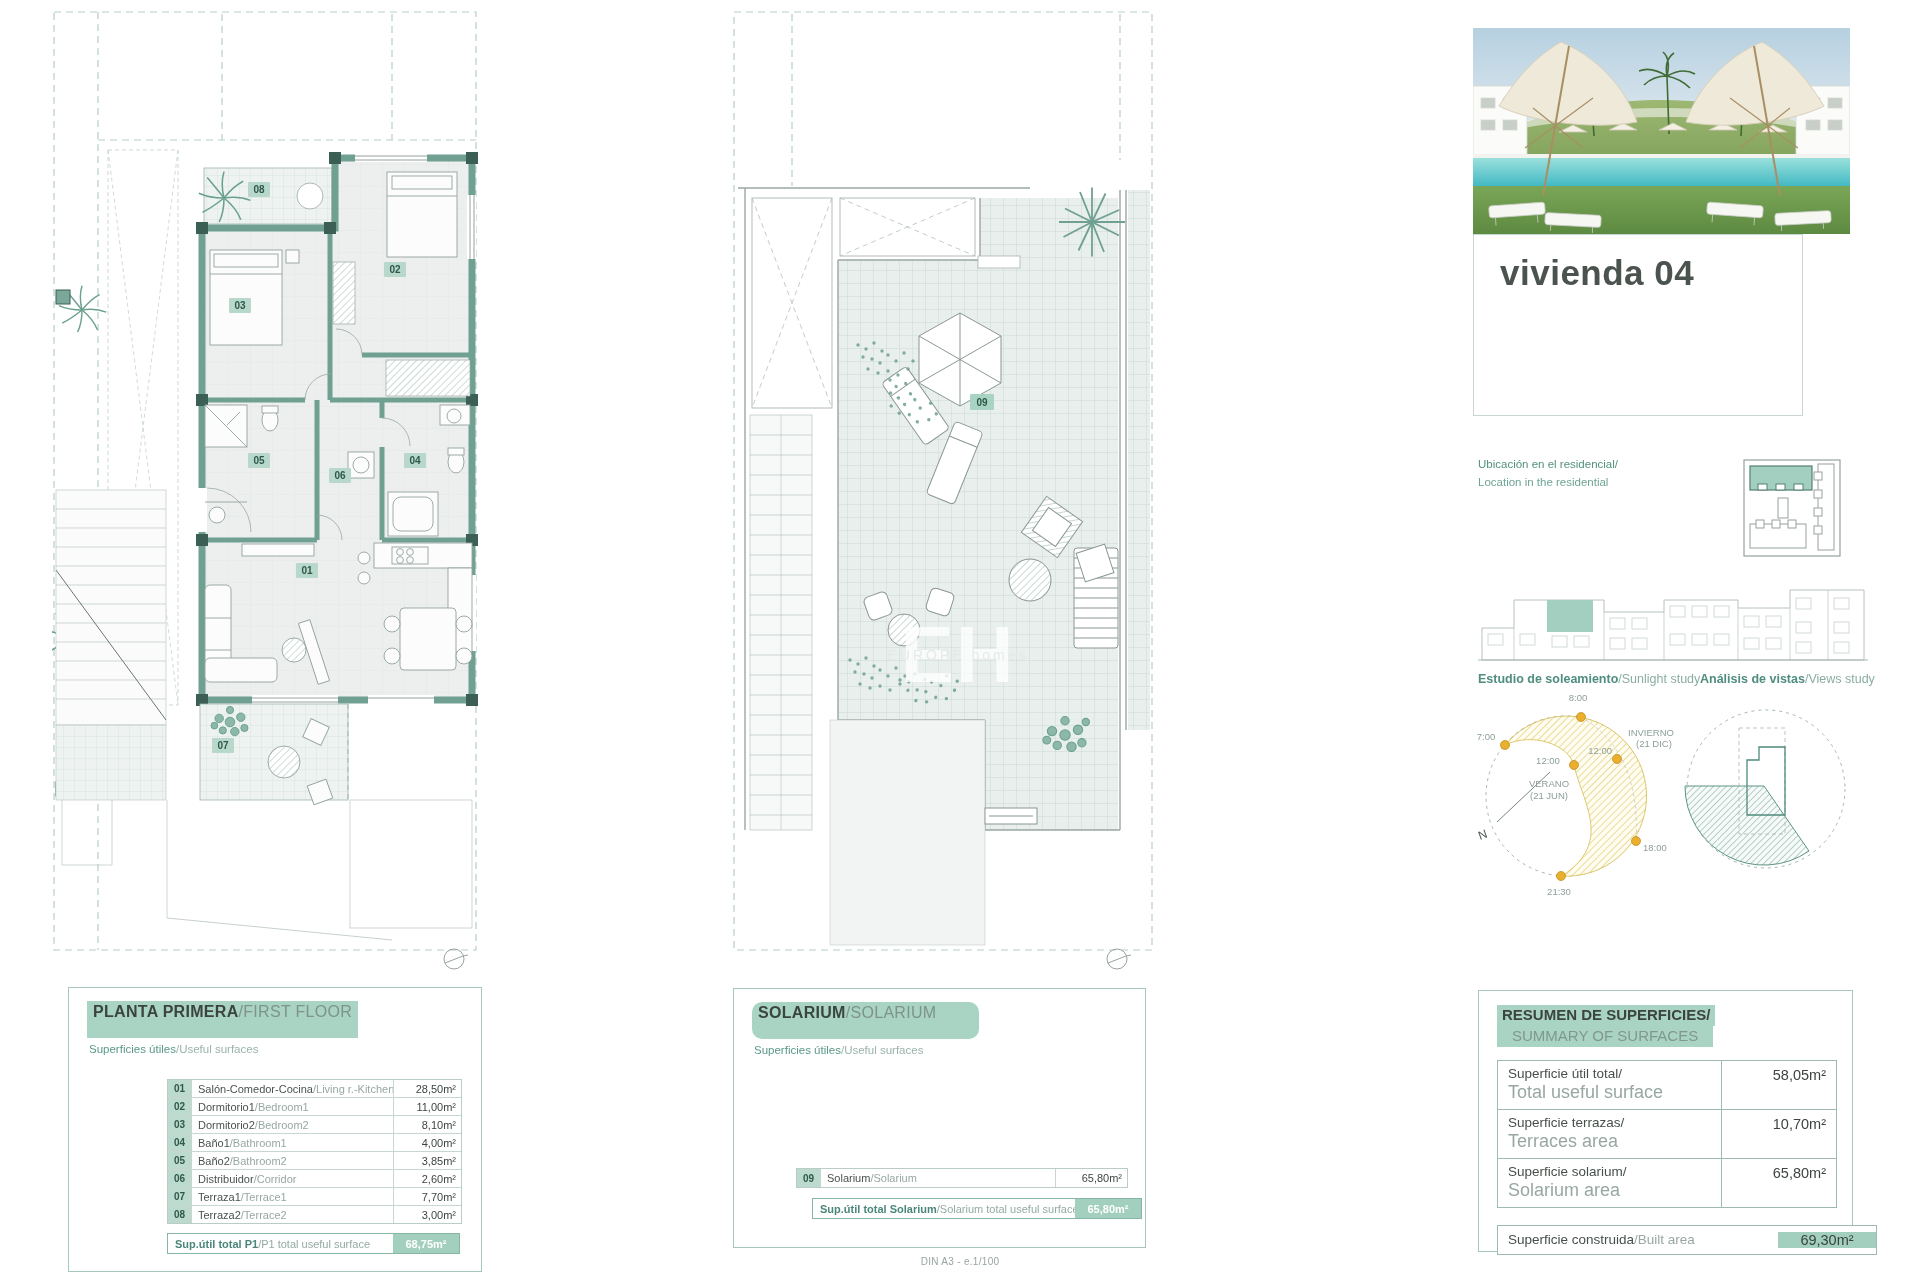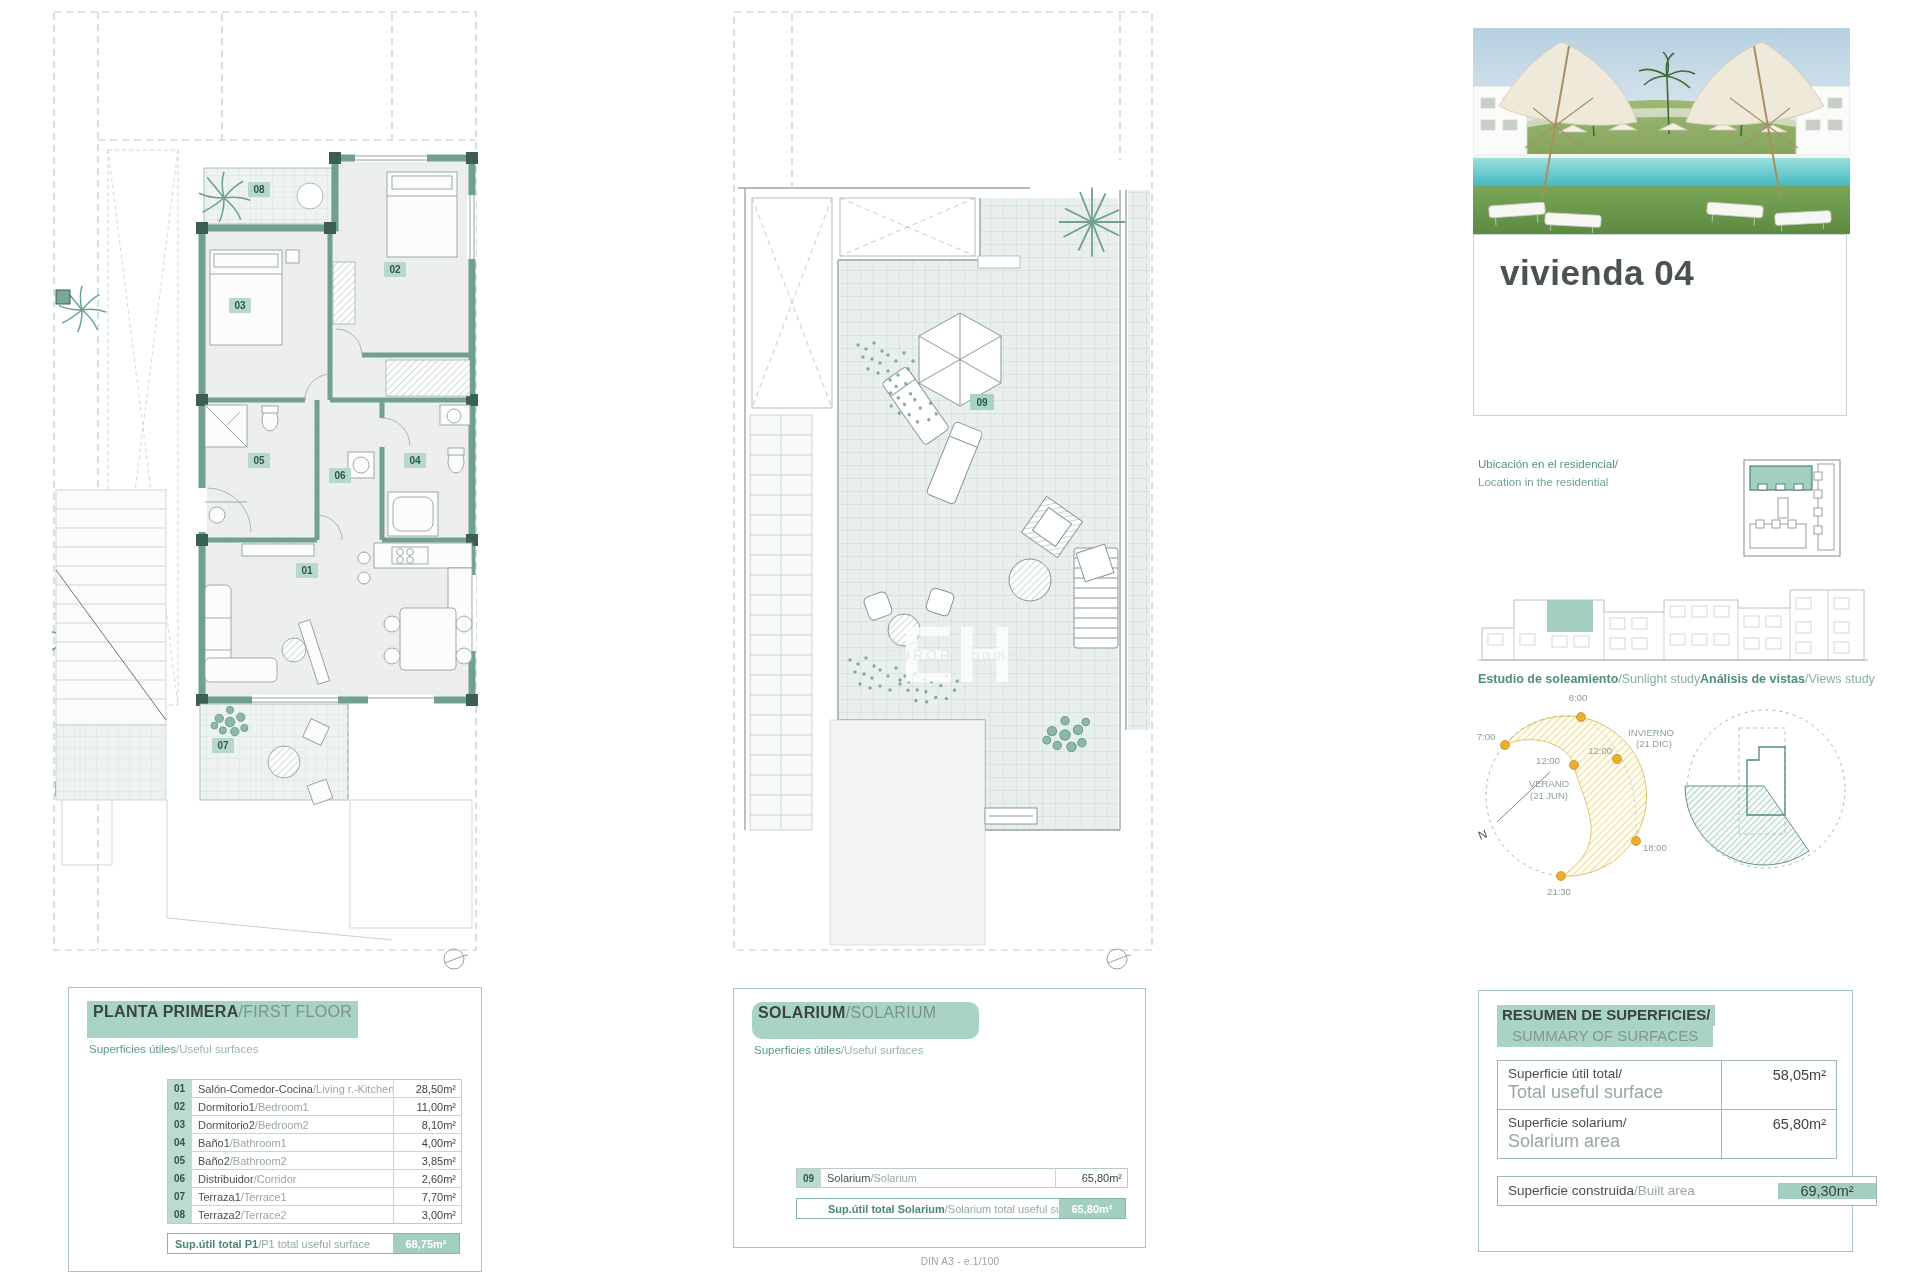--- a/index.html
+++ b/index.html
@@ -573,21 +573,21 @@
     <div class="mtable" style="margin:112px 0 0 44px;width:330px;">
       <div class="mrow" style="height:18px;">
         <div class="mcode">09</div>
         <div class="mname">
             <span>Solarium</span>
             <span class="en">/Solarium</span>
           </div>
         <div class="mval" style="width:66px;">65,80m²</div>
       </div>
     </div>
-    <div class="trow" style="margin:10px 0 0 44px;width:330px;box-sizing:border-box;padding-left:24px;">
+    <div class="trow" style="margin:10px 0 0 60px;width:330px;box-sizing:border-box;">
       <div class="tlabel">
           <span>Sup.útil total Solarium</span>
           <span class="en">/Solarium total useful surface</span>
         </div>
       <div class="tval">65,80m²</div>
     </div>
   </div>
 
   <div class="abs din" style="left:800px;top:1256px;width:320px;">DIN A3 - e.1/100</div>
 
@@ -679,21 +679,21 @@
       <line x1="120" y1="70" x2="52" y2="120" stroke="#a98f63" stroke-width="1.2"></line>
     </g>
     <g>
       <path d="M289,14 C255,28 225,58 213,94 C257,102 319,94 351,78 C331,46 313,28 289,14 Z" fill="#efe9da" stroke="#d9d0bb" stroke-width="1"></path>
       <line x1="281" y1="18" x2="307" y2="168" stroke="#a98f63" stroke-width="2"></line>
       <line x1="317" y1="80" x2="267" y2="120" stroke="#a98f63" stroke-width="1.2"></line>
       <line x1="257" y1="70" x2="325" y2="120" stroke="#a98f63" stroke-width="1.2"></line>
     </g>
   </svg>
 
-  <div class="abs unit-box" style="left:1473px;top:234px;width:374px;height:182px;">
+  <div class="abs unit-box" style="left:1473px;top:234px;width:330px;height:182px;">
     <div class="unit-title">vivienda 04</div>
   </div>
 
   <div class="abs loc" style="left:1478px;top:456px;">
     <div class="l1">Ubicación en el residencial/</div>
     <div class="l2">Location in the residential</div>
   </div>
 
   <svg class="abs" style="left:1742px;top:456px;" width="102" height="104" viewBox="0 0 102 104">
     <rect x="2" y="4" width="96" height="96" fill="#ffffff" stroke="#97a29c" stroke-width="1.2"></rect>
@@ -817,20 +817,27 @@
     <div class="stable" style="margin-top:13px;width:338px;">
       <div class="srow">
         <div class="slabel">
             <span class="es">Superficie útil total/</span>
             <span class="en">Total useful surface</span>
           </div>
         <div class="sval">58,05m²</div>
       </div>
       <div class="srow">
         <div class="slabel">
+            <span class="es">Superficie terrazas/</span>
+            <span class="en">Terraces area</span>
+          </div>
+        <div class="sval">10,70m²</div>
+      </div>
+      <div class="srow">
+        <div class="slabel">
             <span class="es">Superficie solarium/</span>
             <span class="en">Solarium area</span>
           </div>
         <div class="sval">65,80m²</div>
       </div>
     </div>
     <div class="brow" style="margin-top:17px;width:380px;box-sizing:border-box;align-items:center;">
       <div class="blabel">
           <span>Superficie construida</span>
           <span class="en">/Built area</span>

